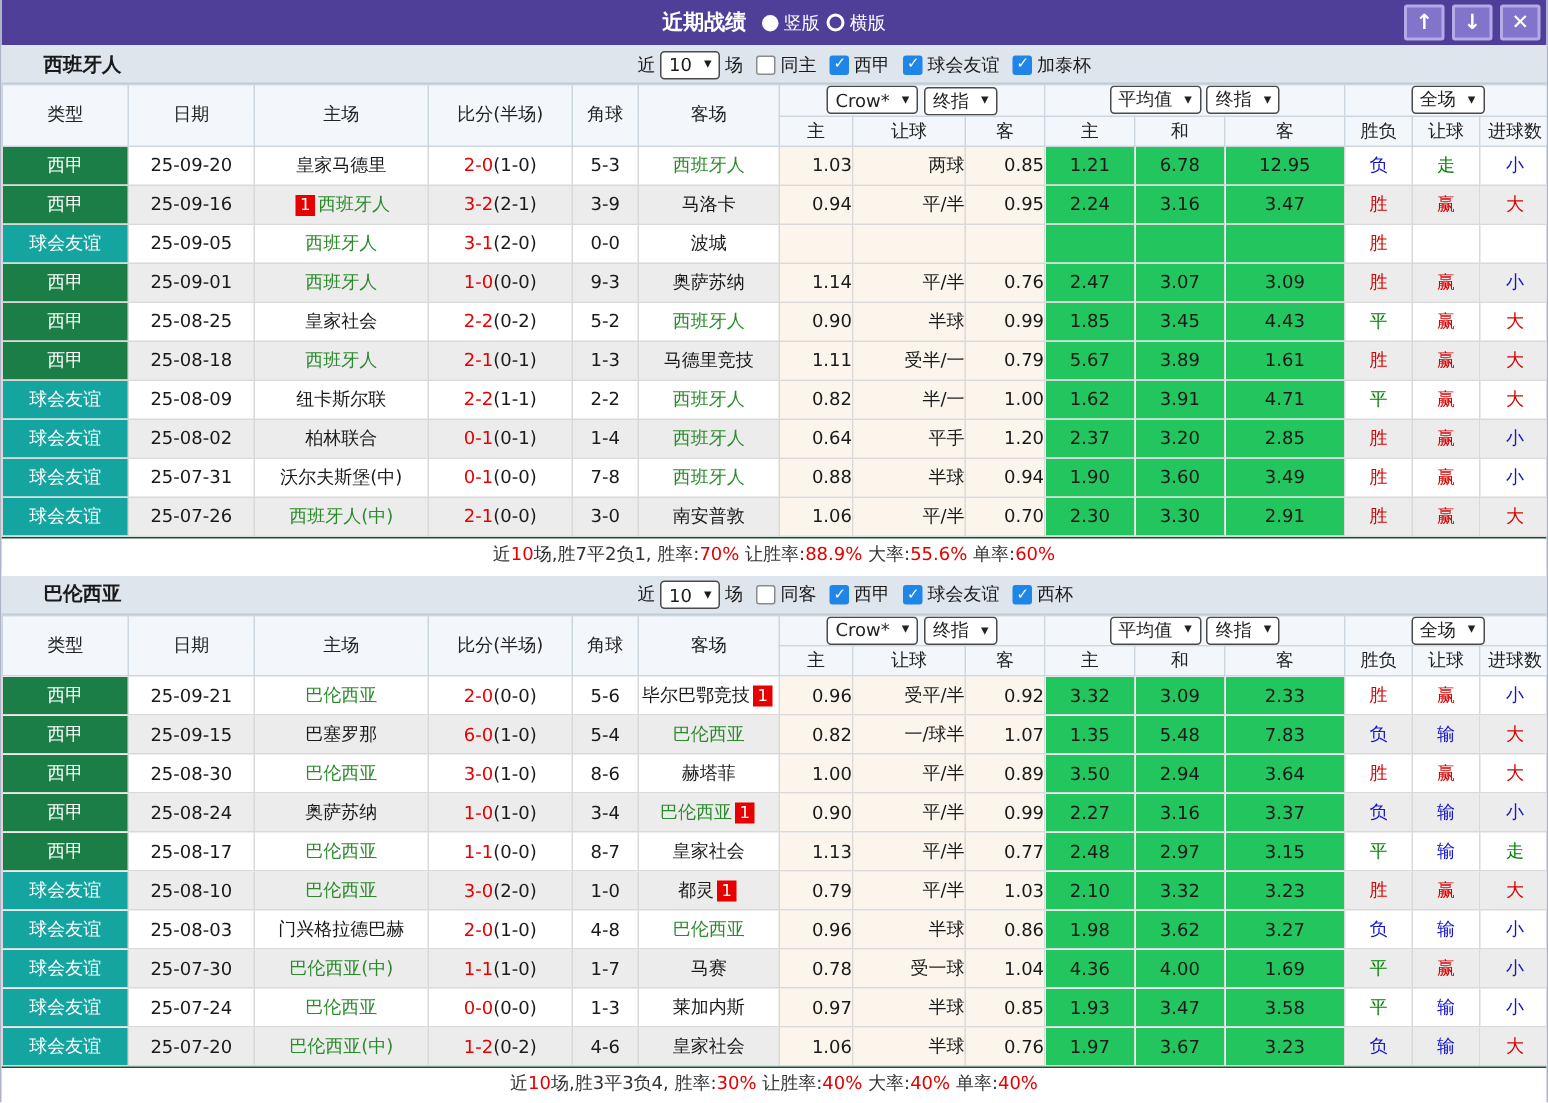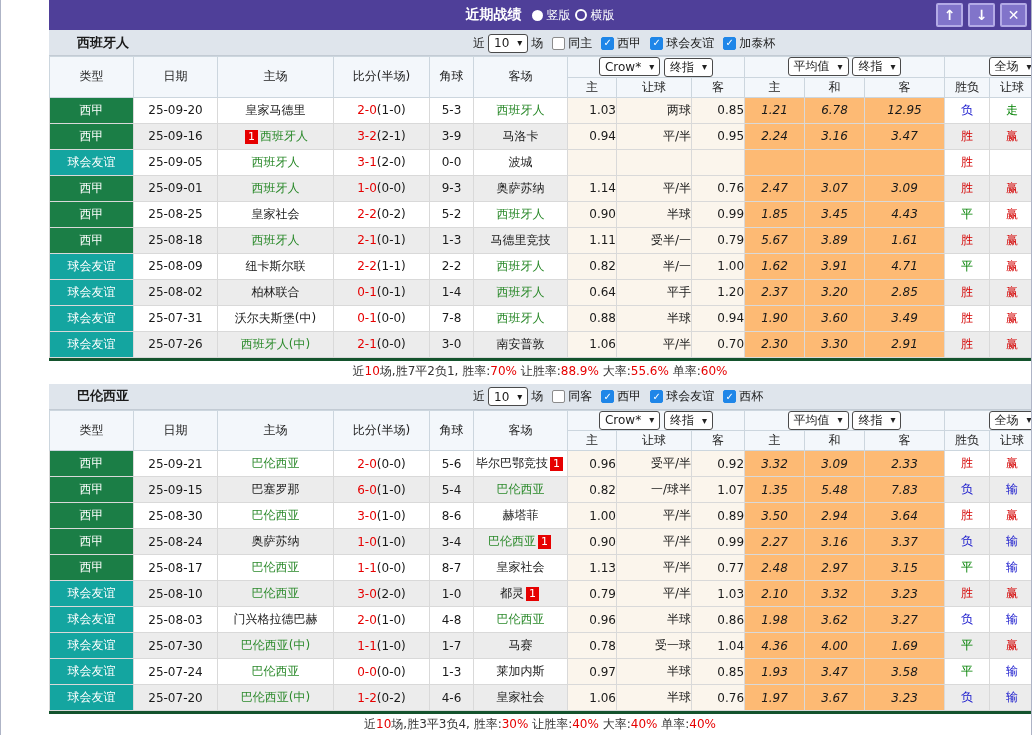--- a/index.html
+++ b/index.html
@@ -1,18 +1,18 @@
 <!DOCTYPE html>
 <html><head>
 <meta charset="utf-8">
 <style>
   * { box-sizing: border-box; margin: 0; padding: 0; }
   html,body { width:1032px; height:735px; background:#fff; }
   body { font-family:"DejaVu Sans","Liberation Sans",sans-serif; font-size:12px; color:#1a1a1a; }
-  .window { width:1032px; height:735px; border-left:1px solid #aeb4c6; border-right:1px solid #aeb4c6; overflow:hidden; background:#fff;padding-left:48px; }
+  .window { width:1032px; height:735px; border-left:1px solid #aeb4c6; border-right:1px solid #aeb4c6; overflow:hidden; background:#fff; }
 
   
   .titlebar { height:30px; background:#4f3f99; position:relative; display:flex; align-items:center; justify-content:center; color:#fff; }
   .titlebar .title { font-weight:bold; font-size:14px; margin-right:10px; }
   .radio-group { display:flex; gap:4px; }
   .radio-opt { display:flex; align-items:center; gap:4px; font-size:12px; cursor:default; }
   .radio-dot { width:11px; height:11px; border-radius:50%; display:inline-block; }
   .radio-opt.selected .radio-dot { background:#fff; }
   .radio-opt.unselected .radio-dot { background:transparent; border:2px solid #fff; width:12px; height:12px; }
   .win-btns { position:absolute; right:4px; top:3px; display:flex; gap:5px; }
@@ -30,33 +30,33 @@
   .cb.checked .mark { display:block; }
 
   
   table { border-collapse:collapse; table-layout:fixed; width:1032px; }
   th,td { border:1px solid #d9d9d9; text-align:center; overflow:hidden; white-space:nowrap; }
   thead th { background:#f3f7fb; border-color:#ccd6de; font-weight:normal; color:#222; }
   thead tr { height:20px; }
   tbody tr { height:26px; }
   tbody tr:nth-of-type(even) td:not(.asia):not(.euro):not(.lg-green):not(.lg-teal) { background:#ececec; }
   td.asia { background:#fbf5ec;text-align:right; }
-  td.euro { background:#fdba74;font-style:italic; }
+  td.euro { background:#22c55e; }
   td.lg-green { background:#1b7e46; color:#fff; }
   td.lg-teal { background:#14a5a0; color:#fff; }
   .team-hl { color:#2c8a2c; }
   .ft { color:#e60000; }
   .c-red { color:#d40000; }
   .c-blue { color:#1414cc; }
   .c-green { color:#008000; }
   .badge { display:inline-block; background:#e60000; color:#fff; font-size:11px; line-height:14px; padding:0 3px; margin:0 2px; }
   .badge:empty { display:none; }
 
   
-  .summary { height:22px; line-height:21px; text-align:center; color:#333; border-top:3px solid #14532d; }
+  .summary { height:22px; line-height:21px; text-align:center; color:#333; border-top:1px solid #14532d; }
   .summary .red { color:#e60000; }
 
   .sec-gap { height:4px; background:#fff; }
 </style>
 </head>
 <body>
 
 <div class="window">
 
   <div class="titlebar">

